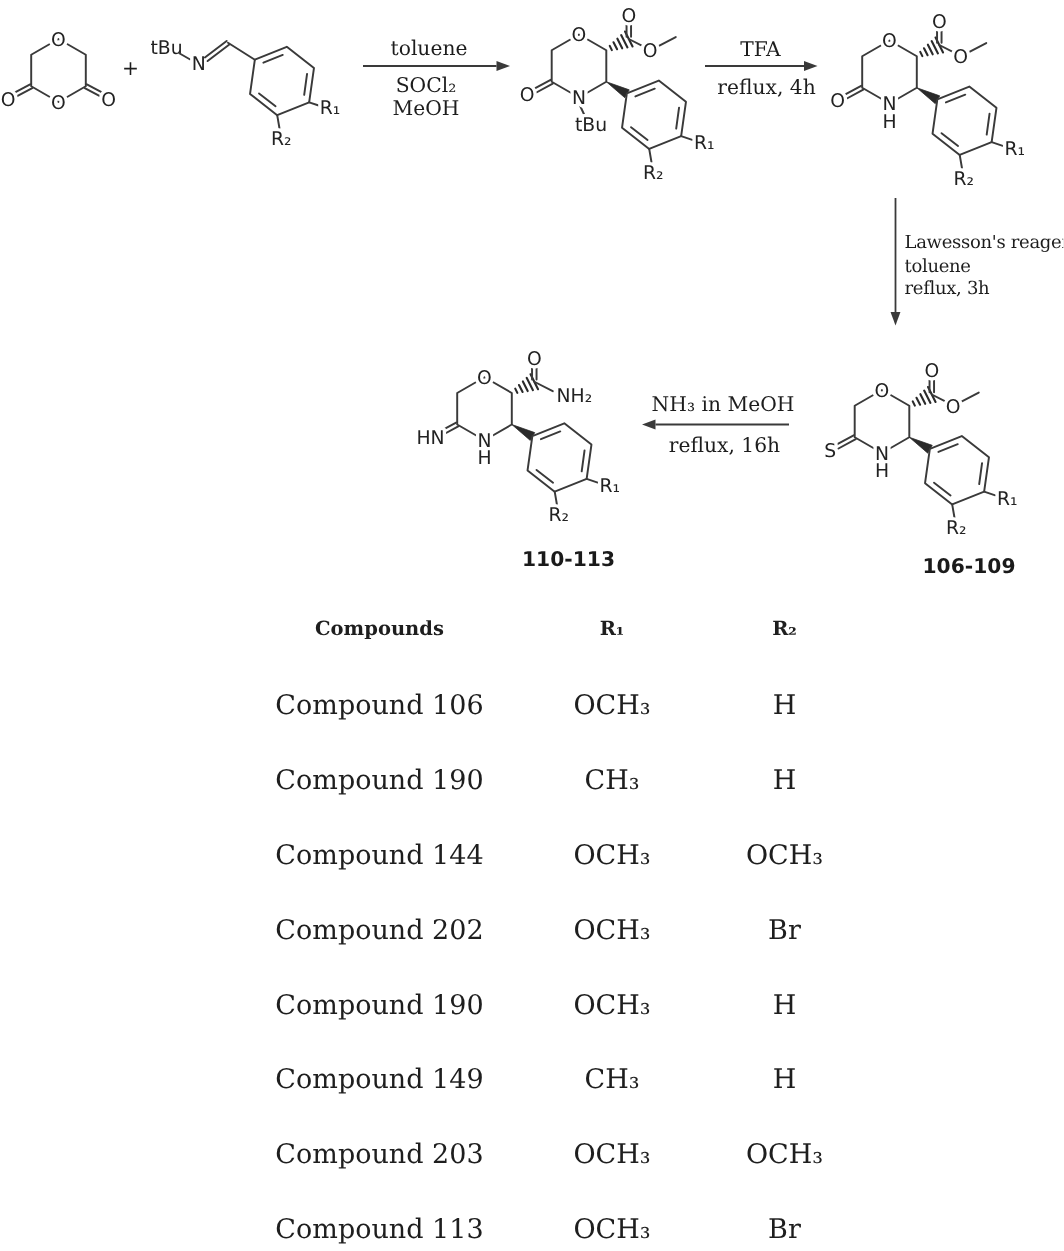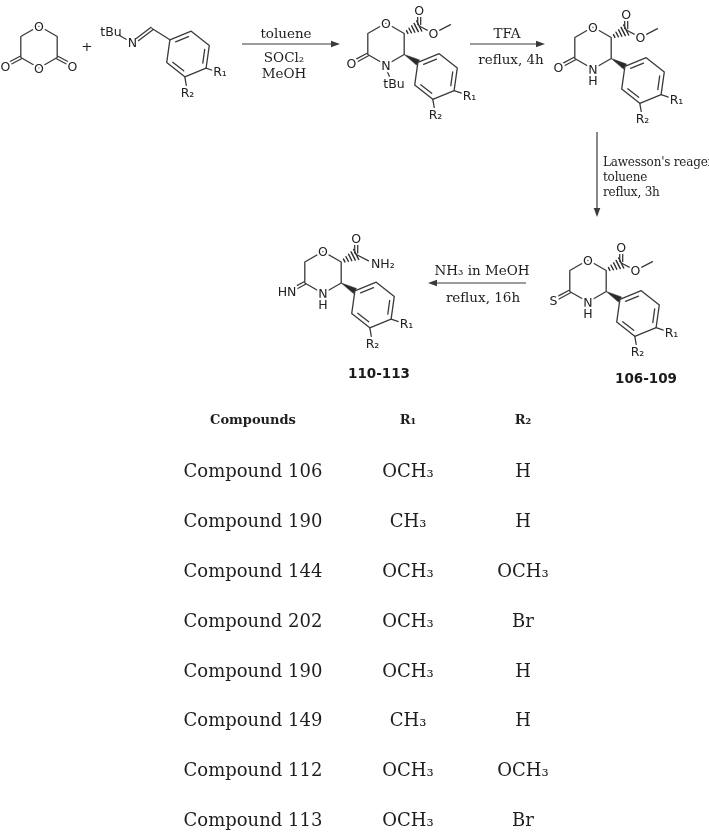--- a/index.html
+++ b/index.html
@@ -220,21 +220,21 @@
         <div class="tcell">Compound 190</div>
         <div class="tcell">OCH₃</div>
         <div class="tcell">H</div>
       </div>
       <div class="trow">
         <div class="tcell">Compound 149</div>
         <div class="tcell">CH₃</div>
         <div class="tcell">H</div>
       </div>
       <div class="trow">
-        <div class="tcell">Compound 112</div>
+        <div class="tcell">Compound 203</div>
         <div class="tcell">OCH₃</div>
         <div class="tcell">OCH₃</div>
       </div>
       <div class="trow">
         <div class="tcell">Compound 113</div>
         <div class="tcell">OCH₃</div>
         <div class="tcell">Br</div>
       </div>
     </div>
   </div>

